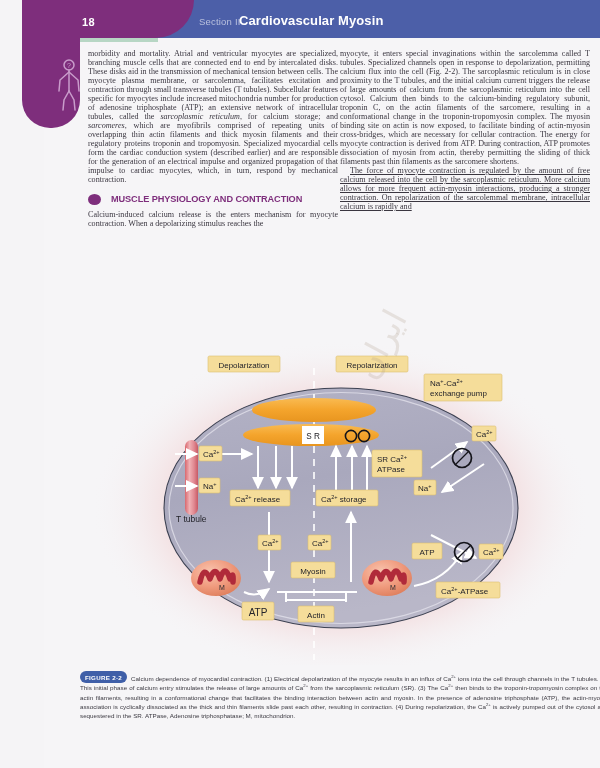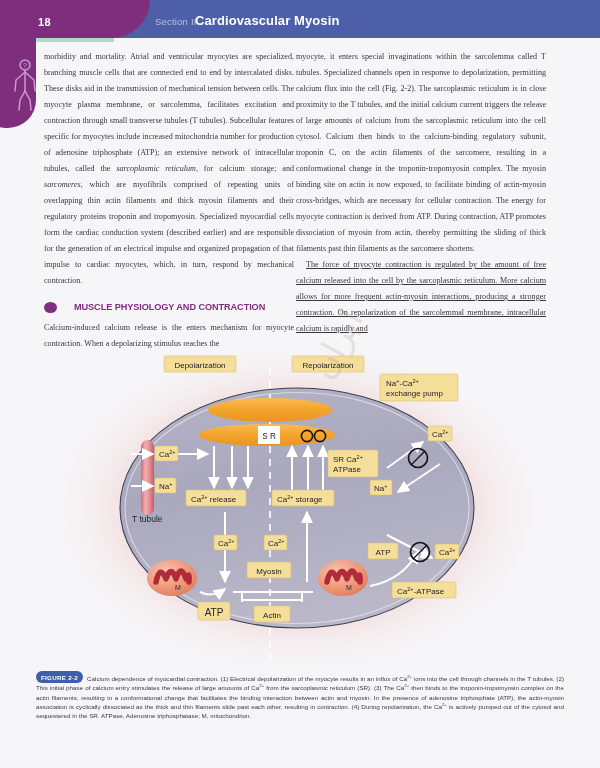--- a/index.html
+++ b/index.html
@@ -14,20 +14,21 @@
     font-family: "Liberation Serif", serif;
     background: #f5f4f6;
     position: relative;
   }
 
   
   #page {
     position: absolute;
     inset: 0;
     background: #f6f5f7;
+    margin-left: 44px;
   }
 
   
   .header-blue {
     position: absolute;
     left: 105px;
     top: 0;
     width: 495px;
     height: 38px;
     background: #4c5fa8;
@@ -107,37 +108,37 @@
     height: 54px;
   }
 
   
   .col {
     position: absolute;
     width: 250px;
     top: 49px;
     font-family: "Liberation Serif", serif;
     font-size: 8.1px;
-    line-height: 16px;
+    line-height: 9px;
     color: #3a3640;
     text-align: justify;
     text-justify: inter-word;
   }
   .col.left  { left: 44px; }
   .col.right { left: 296px; }
 
   .col p { text-indent: 0; margin: 0; }
   .col p.indent { text-indent: 10px; text-decoration: underline; }
   .col em { font-style: italic; }
 
   
   .sec-head {
     display: flex;
     align-items: center;
-    gap: 17px;
+    gap: 10px;
     margin-top: 10px;
     margin-bottom: 5px;
   }
   .sec-dot {
     width: 13px;
     height: 11px;
     border-radius: 50%;
     background: #7e2e7c;
     flex: 0 0 auto;
   }

